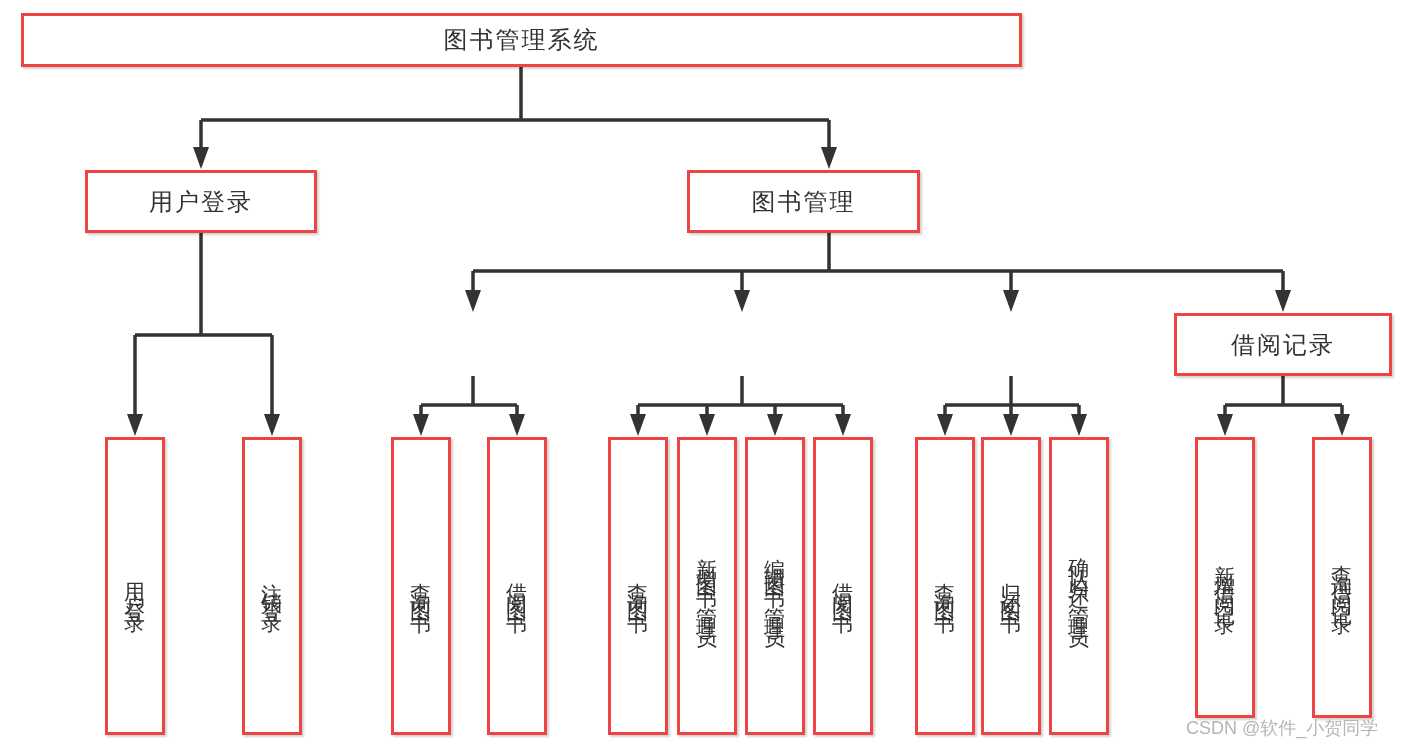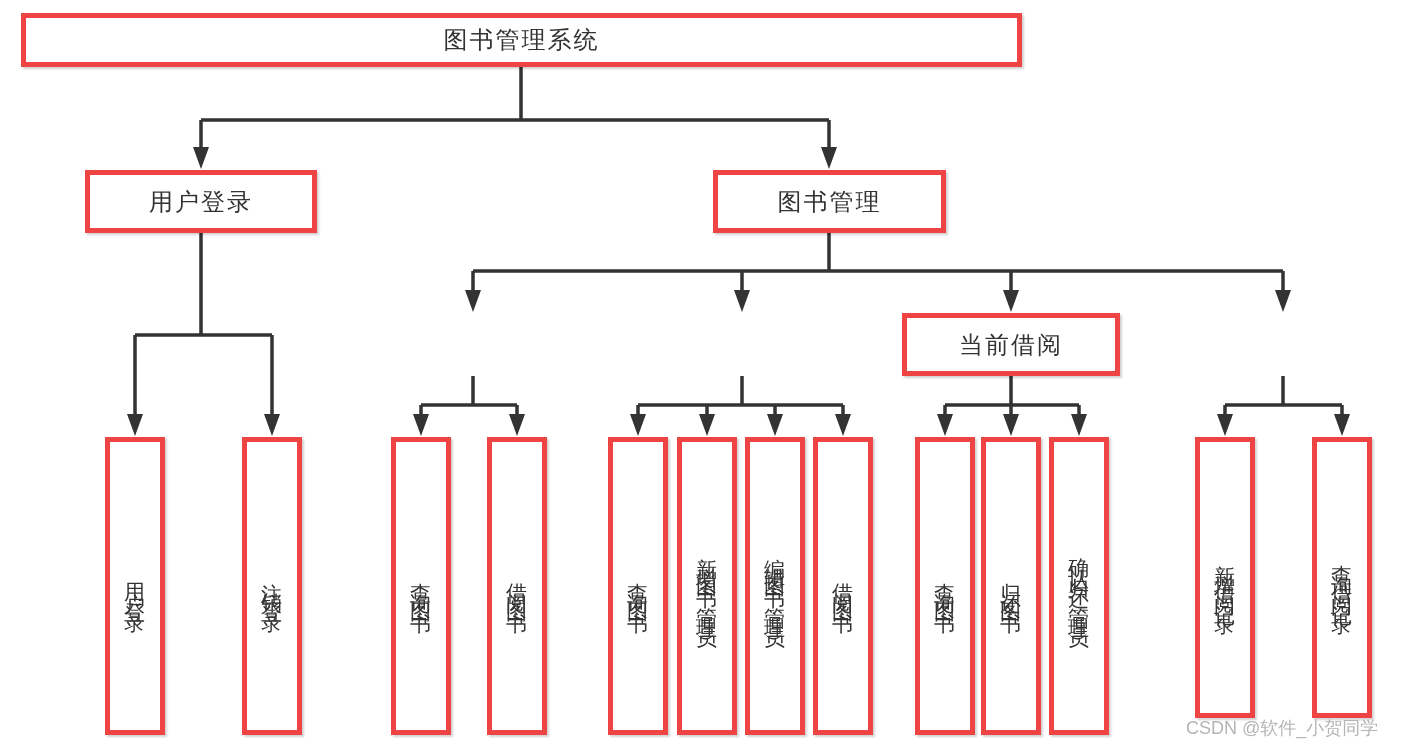--- a/index.html
+++ b/index.html
@@ -15,21 +15,21 @@
   #connectors {
     position: absolute;
     left: 0; top: 0;
     width: 1405px; height: 747px;
     z-index: 1;
   }
   .box {
     position: absolute;
     box-sizing: border-box;
     background: #ffffff;
-    border: 5px solid #ef4444;
+    border: 3px solid #ef4444;
     display: flex;
     align-items: center;
     justify-content: center;
     z-index: 2;
     box-shadow: 2px 2px 2px rgba(0,0,0,0.18);
   }
   .hlbl {
     font-size: 24px;
     letter-spacing: 2px;
     color: #333333;
@@ -92,26 +92,26 @@
     </g>
   </svg>
 
   <div class="box" style="left:21px;top:13px;width:1001px;height:54px">
     <span class="hlbl">图书管理系统</span>
   </div>
 
   <div class="box" style="left:85px;top:170px;width:232px;height:63px">
     <span class="hlbl">用户登录</span>
   </div>
-  <div class="box" style="left:713px;top:170px;width:233px;height:63px">
+  <div class="box" style="left:687px;top:170px;width:233px;height:63px">
     <span class="hlbl">图书管理</span>
   </div>
 
-  <div class="box" style="left:902px;top:313px;width:218px;height:63px">
-    <span class="hlbl">当前借阅</span>
+  <div class="box" style="left:1174px;top:313px;width:218px;height:63px">
+    <span class="hlbl">借阅记录</span>
   </div>
 
   <div class="box" style="left:105px;top:437px;width:60px;height:298px">
     <span class="vlbl">用户登录</span>
   </div>
   <div class="box" style="left:242px;top:437px;width:60px;height:298px">
     <span class="vlbl">注销登录</span>
   </div>
 
   <div class="box" style="left:391px;top:437px;width:60px;height:298px">

